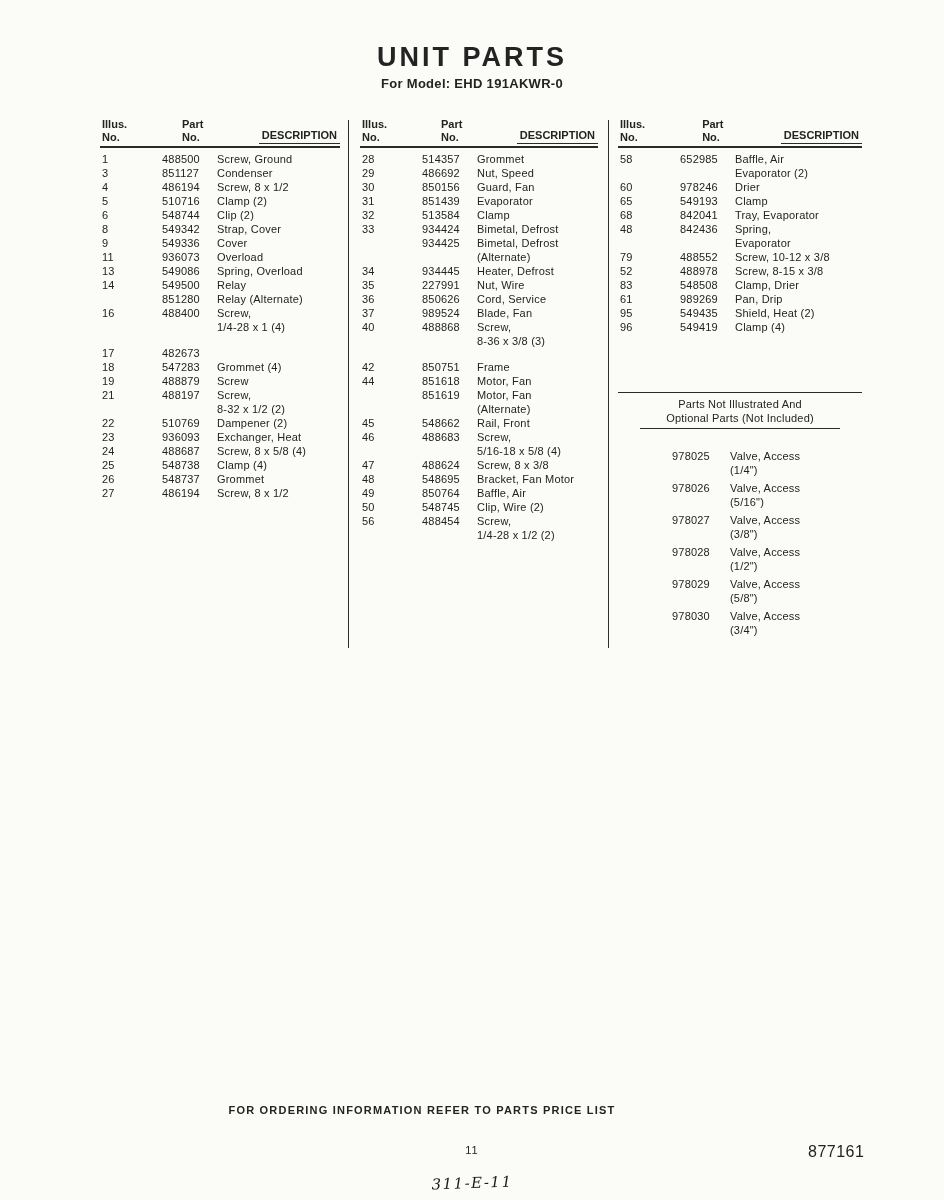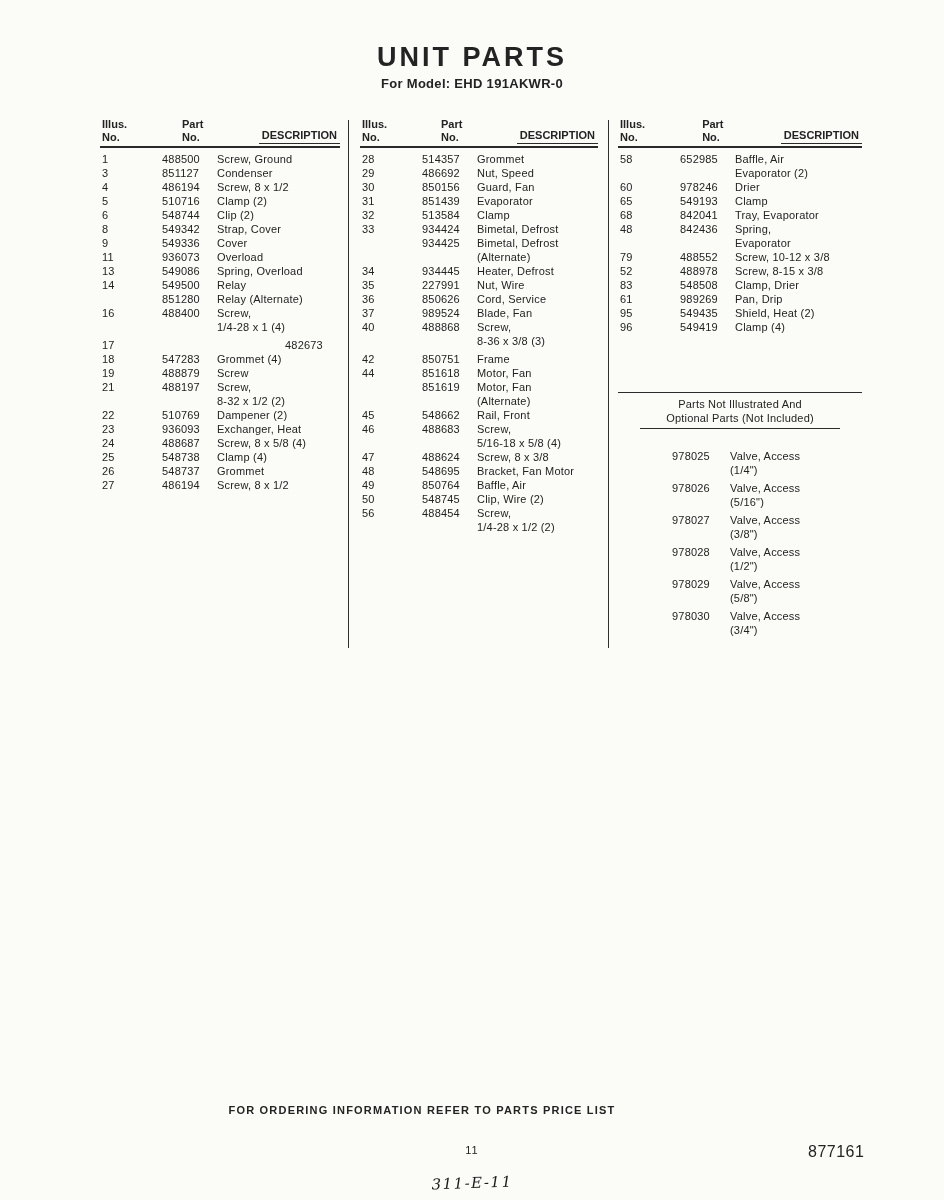--- a/index.html
+++ b/index.html
@@ -25,21 +25,21 @@
   .col3 { left:618px; width:244px; }
   .thead {
     display:flex; font-size:11px; font-weight:bold; line-height:13px;
     border-bottom:2px solid #2a2a2a; padding-bottom:2px; margin-bottom:4px;gap:41px;
   }
   .h-illus { width:62px; padding-left:2px; }
   .h-part  { width:55px; }
   .h-desc-wrap { flex:1; display:flex; align-items:flex-end; justify-content:center; }
   .h-desc { border-bottom:1px solid #2a2a2a; padding:0 3px 1px; }
   .prow { display:flex; font-size:11px; line-height:14px; letter-spacing:0.2px; }
-  .prow.gap { margin-top:4px;justify-content:space-between; }
+  .prow.gap { margin-top:12px; }
   .c-illus { width:62px; padding-left:2px; }
   .c-part  { width:55px; }
   .c-desc  { flex:1; }
   .vdiv { position:absolute; width:1px; background:#2f2f2f; top:120px; height:528px; }
   .vdiv1 { left:348px; }
   .vdiv2 { left:608px; }
   .optional { position:absolute; left:618px; top:392px; width:244px; border-top:1.5px solid #2a2a2a; }
   .opt-head {
     width:200px; margin:0 auto; text-align:center;
     font-size:11px; line-height:14px; letter-spacing:0.2px;

